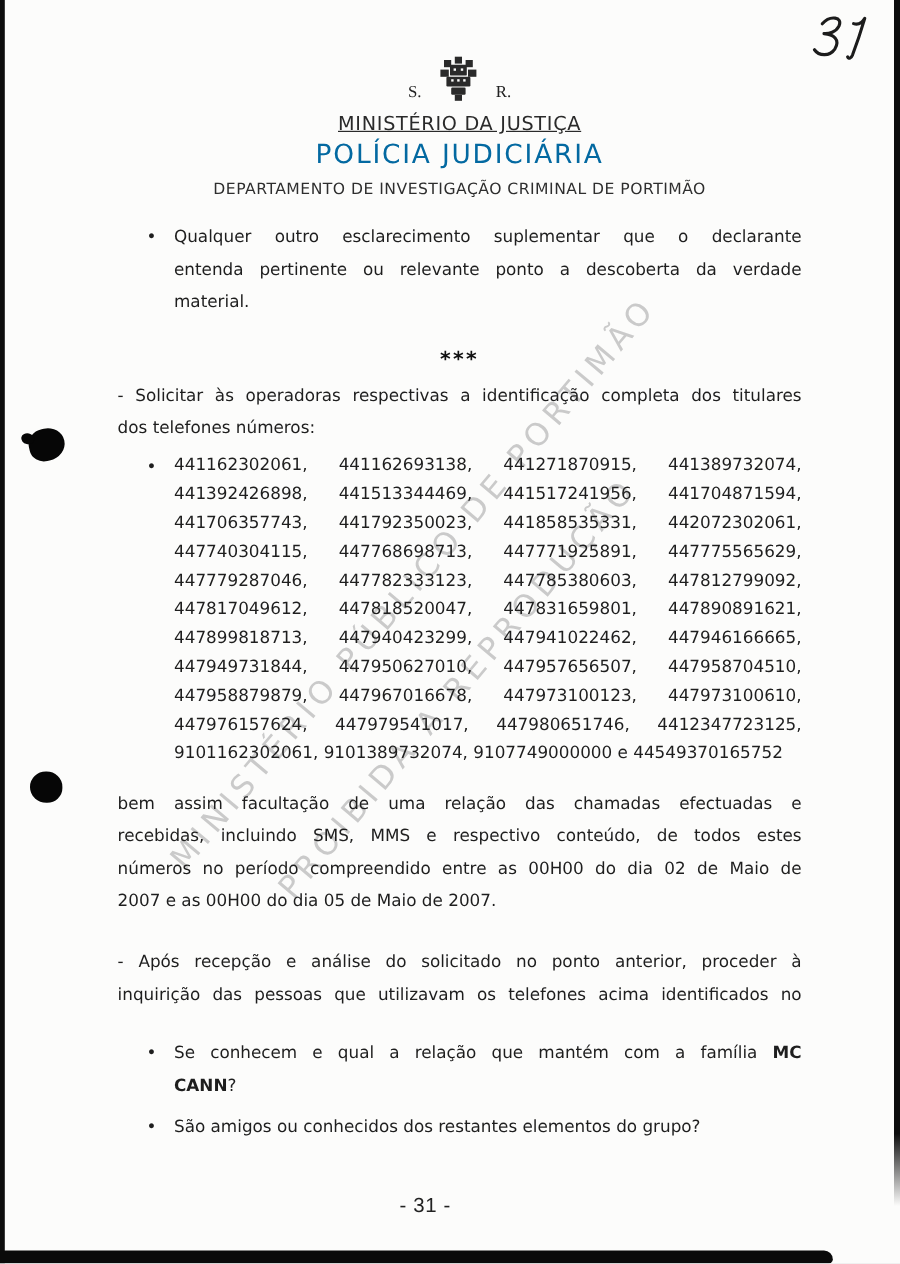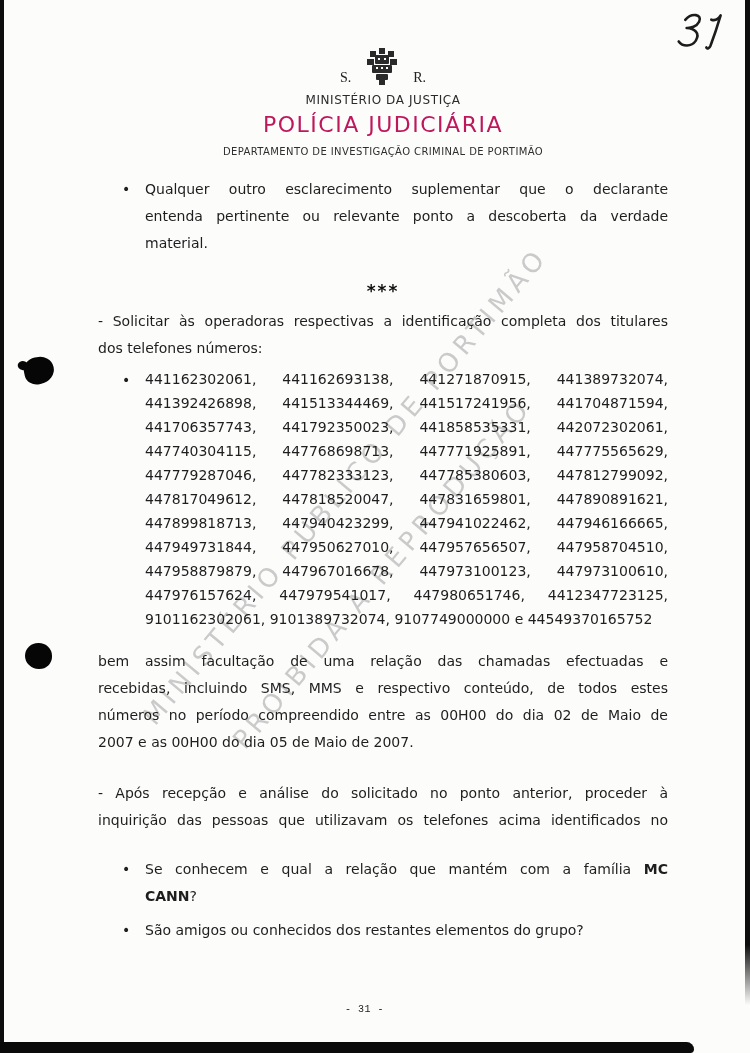--- a/index.html
+++ b/index.html
@@ -23,38 +23,38 @@
   .wm2{left:238px;top:730px;}
   
   .handwritten{position:absolute;left:670px;top:10px;z-index:5;transform:rotate(4deg);}
   
   .content{position:relative;z-index:1;margin:0 82px 0 98px;width:570px;}
   
   .hdr{text-align:center;}
   .sr-line{margin-top:50px;height:40px;display:flex;align-items:flex-end;justify-content:center;gap:14px;
            font-family:"Liberation Serif",serif;font-size:14px;color:#222;}
   .sr-line .sr{padding-bottom:4px;}
-  .ministry{margin-top:3px;font-size:12px;letter-spacing:.6px;color:#2a2a2a;}
-  .org{margin-top:5px;font-size:22px;letter-spacing:1.5px;color:#be185d;}
-  .dept{margin-top:9px;font-size:10px;letter-spacing:.4px;color:#2e2e2e;}
+  .ministry{margin-top:3px;font-size:16px;letter-spacing:.6px;color:#2a2a2a;text-decoration:underline;}
+  .org{margin-top:5px;font-size:22px;letter-spacing:1.5px;color:#0369a1;}
+  .dept{margin-top:9px;font-size:13px;letter-spacing:.4px;color:#2e2e2e;}
   
   .para{font-size:14px;line-height:27px;}
   .tline{text-align:justify;text-align-last:justify;height:27px;overflow:hidden;}
   .tline-last{text-align:right;text-align-last:left;}
   .bullet{display:flex;padding-left:24px;margin-top:0;}
   .dot{flex:none;width:23px;font-size:14px;line-height:27px;}
   .btext{flex:1;min-width:0;}
   .separator{text-align:center;font-weight:bold;font-size:17px;letter-spacing:2px;margin-top:24px;color:#111;}
   .numbers{font-size:14px;line-height:24px;}
   .num-row{display:flex;justify-content:space-between;height:24px;}
   .num-last{height:26px;}
   b{font-weight:bold;}
   
-  .footer{position:absolute;left:345px;bottom:38px;font-family:Liberation Mono, monospace;
-          font-size:10px;letter-spacing:.5px;color:#222;z-index:1;}
+  .footer{position:absolute;left:333px;bottom:38px;font-family:Liberation Sans, sans-serif;
+          font-size:17px;letter-spacing:.5px;color:#222;z-index:1;}
   .mt-b1{margin-top:19px;}
   .mt-sol{margin-top:7px;}
   .mt-num{margin-top:5px;}
   .mt-bem{margin-top:15px;}
   .mt-apos{margin-top:24px;}
   .mt-q1{margin-top:22px;}
   .mt-q2{margin-top:7px;}
 </style>
 </head>
 <body>

